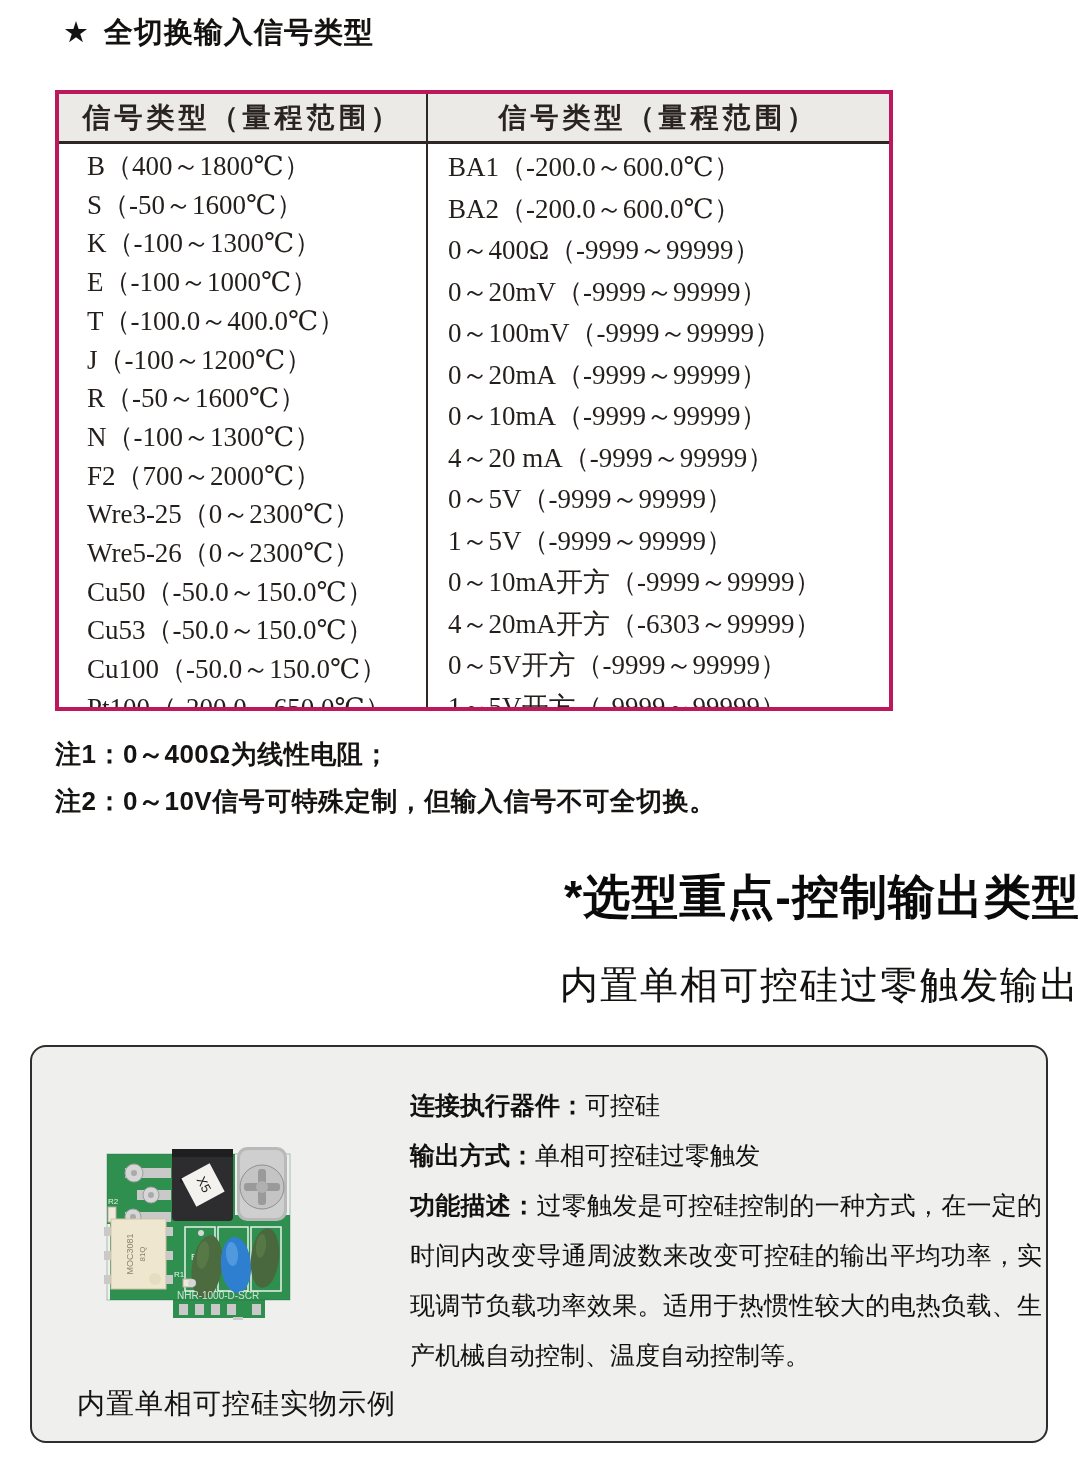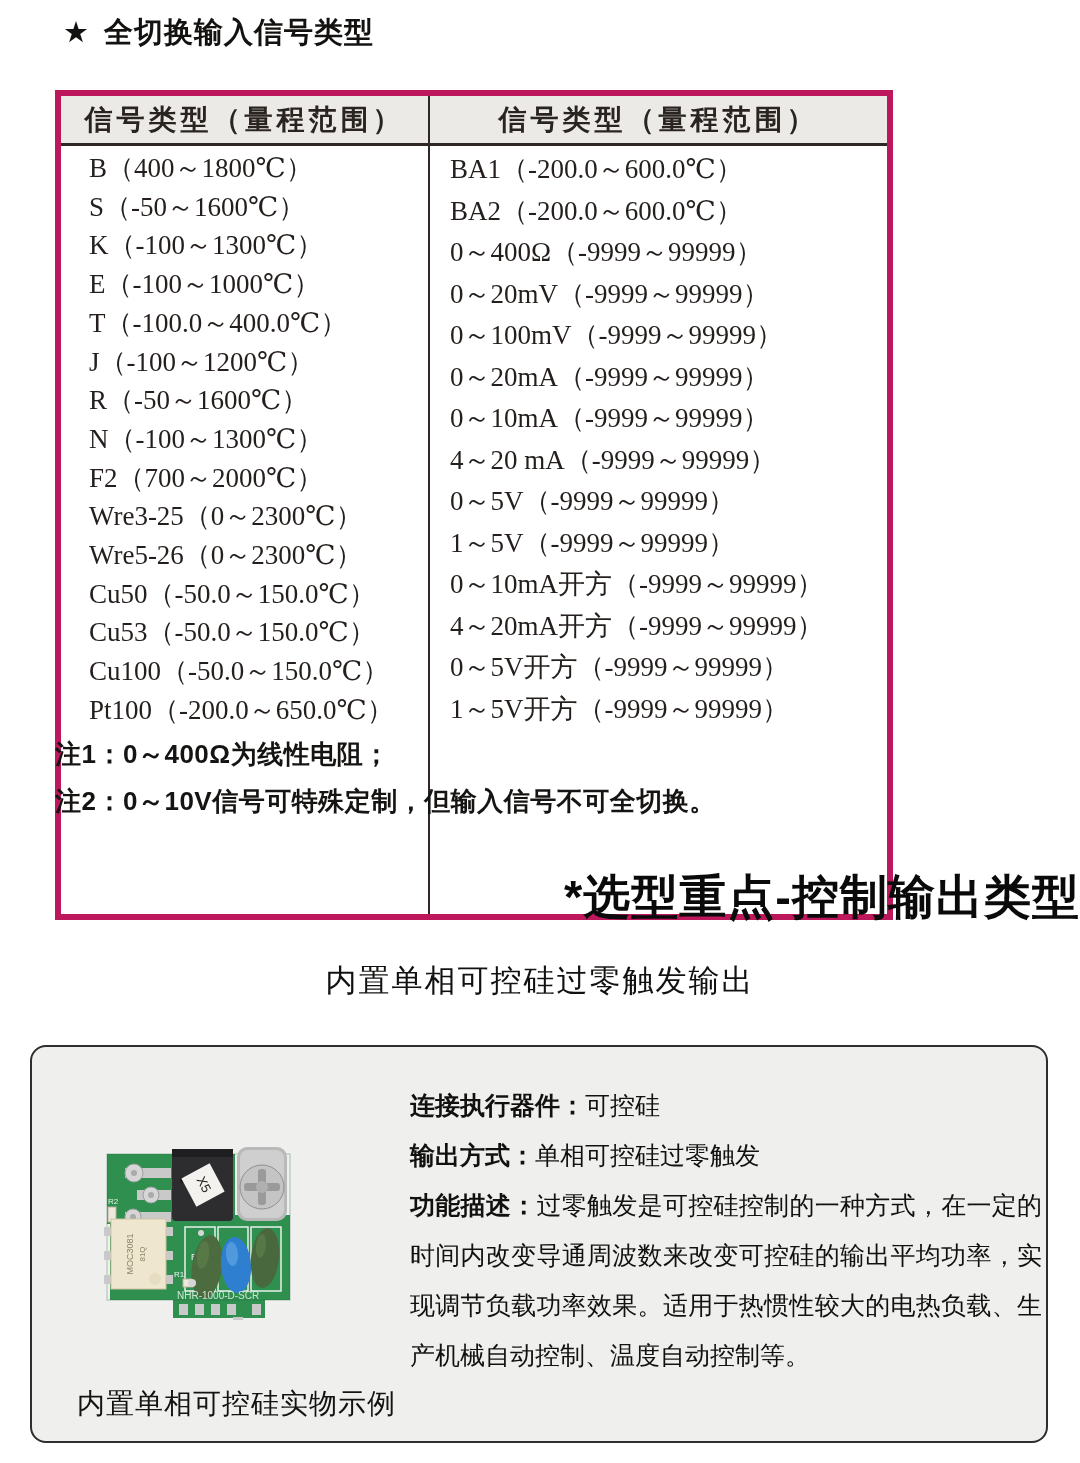--- a/index.html
+++ b/index.html
@@ -16,22 +16,22 @@
   
   .sec1-title {
     left:63px; top:12px;
     font-size:29px; line-height:40px; font-weight:600;
     color:#141210; letter-spacing:1px;
     display:flex; align-items:center; gap:14px;
   }
 
   
   .sig-table {
-    left:55px; top:90px; width:838px; height:830px;
-    border:6px solid #be185d;
+    left:55px; top:90px; width:838px; height:621px;
+    border:4px solid #be185d;
     display:grid;
     grid-template-columns:369px 1fr;
     grid-template-rows:50px 1fr;
     background:#ffffff;
   }
   .th {
     background:#eceae7;
     border-bottom:3px solid #2e2723;
     display:flex; align-items:center; justify-content:center;
     font-family:"Liberation Serif","DejaVu Serif",serif;
@@ -55,22 +55,22 @@
 
   
   .sec2-title {
     left:0; top:866px; width:1080px;
     text-align:right;
     font-size:47px; font-weight:900; letter-spacing:1px;
     color:#0a0a0a;
   }
   .sec2-subtitle {
     left:0; top:960px; width:1080px;
-    text-align:center;
-    font-size:31px; font-weight:500; letter-spacing:2px;
+    text-align:right;
+    font-size:38px; font-weight:500; letter-spacing:2px;
     color:#121110;
   }
 
   
   .card {
     left:30px; top:1045px; width:1018px; height:398px;
     background:#efefee;
     border:2px solid #2e2e2e;
     border-radius:16px;
   }
@@ -123,21 +123,21 @@
       <div class="cell-line">BA2（-200.0～600.0℃）</div>
       <div class="cell-line">0～400Ω（-9999～99999）</div>
       <div class="cell-line">0～20mV（-9999～99999）</div>
       <div class="cell-line">0～100mV（-9999～99999）</div>
       <div class="cell-line">0～20mA（-9999～99999）</div>
       <div class="cell-line">0～10mA（-9999～99999）</div>
       <div class="cell-line">4～20 mA（-9999～99999）</div>
       <div class="cell-line">0～5V（-9999～99999）</div>
       <div class="cell-line">1～5V（-9999～99999）</div>
       <div class="cell-line">0～10mA开方（-9999～99999）</div>
-      <div class="cell-line">4～20mA开方（-9999～99999）</div>
+      <div class="cell-line">4～20mA开方（-6303～99999）</div>
       <div class="cell-line">0～5V开方（-9999～99999）</div>
       <div class="cell-line">1～5V开方（-9999～99999）</div>
     </div>
 </div>
 
 <div class="abs notes">
 
 <div class="note-line">注1：0～400Ω为线性电阻；</div>
     <div class="note-line">注2：0～10V信号可特殊定制，但输入信号不可全切换。</div>
   </div>

